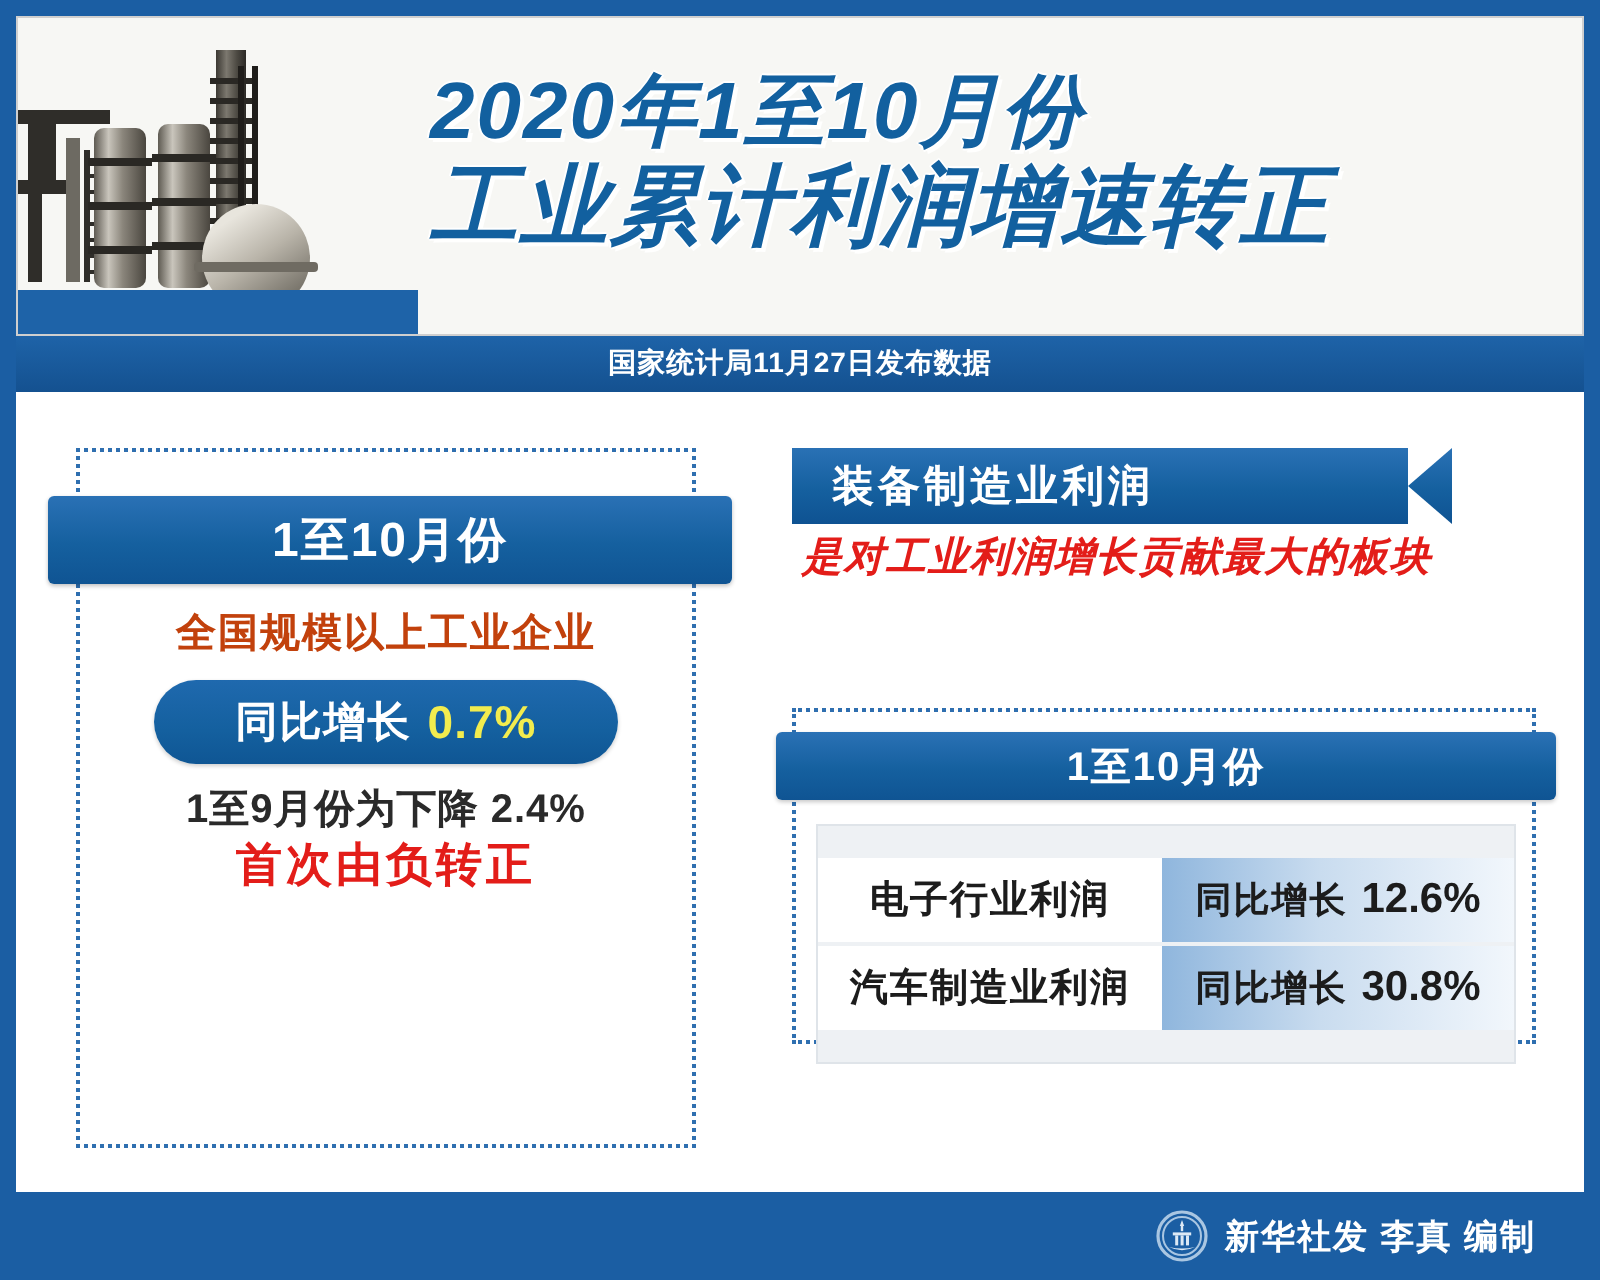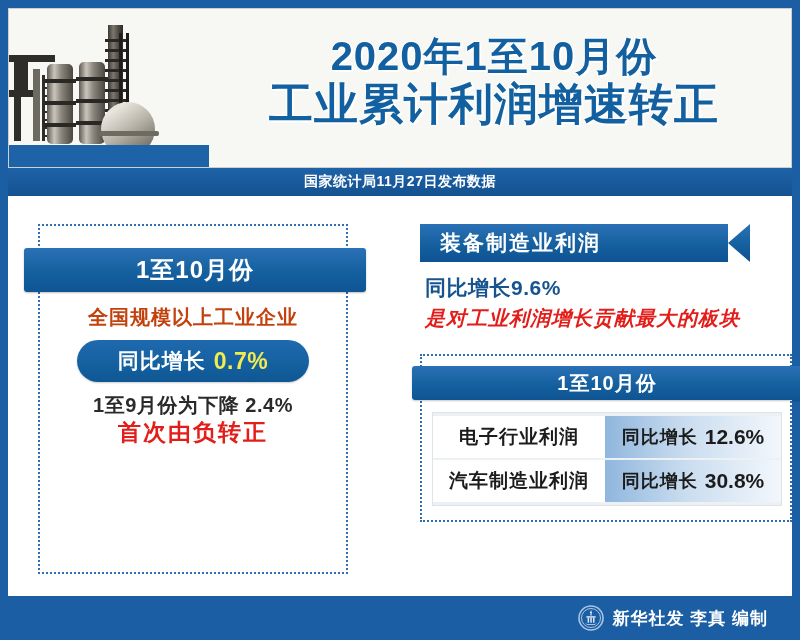--- a/index.html
+++ b/index.html
@@ -24,24 +24,25 @@
     top: 8px;
     width: 784px;
     height: 160px;
     background: #f7f7f4;
     border: 1px solid #cfcfcf;
     box-sizing: border-box;
     overflow: hidden;
   }
   .title-wrap {
     position: absolute;
-    left: 195px;
+    left: 206px;
     top: 26px;
     width: 580px;
-    text-align: center;
+    text-align: left;
+    font-style: italic;
   }
   .title-line {
     color: #12609f;
     font-weight: bold;
     letter-spacing: 1px;
     line-height: 1.08;
     text-shadow:
        1px 0 0 #ffffff, -1px 0 0 #ffffff,
        0 1px 0 #ffffff, 0 -1px 0 #ffffff,
        2px 2px 0 rgba(255,255,255,0.9);
@@ -166,21 +167,21 @@
     color: #e31d19;
     font-size: 23px;
     font-weight: bold;
     letter-spacing: 2px;
     line-height: 1.2;
   }
 
   
   .right-panel {
     position: absolute;
-    left: 412px;
+    left: 388px;
     top: 28px;
     width: 372px;
     height: 350px;
   }
   .banner {
     position: relative;
     width: 330px;
     height: 38px;
     background: linear-gradient(180deg, #2a71b5 0%, #15609f 55%, #0e5292 100%);
     clip-path: polygon(0 0, 100% 0, 100% 100%, 0 100%, 0 100%);
@@ -248,21 +249,21 @@
     font-size: 20px;
     font-weight: bold;
     letter-spacing: 1px;
   }
   .t-rows {
     position: absolute;
     left: 10px;
     top: 56px;
     width: 350px;
     background: #eef1f4;
-    padding: 1px 0;
+    padding: 14px 0;
     box-sizing: border-box;
     border: 1px solid #dfe4e9;
   }
   .t-row {
     display: flex;
     height: 42px;
     margin: 2px 0;
   }
   .t-cell-left {
     flex: 0 0 172px;
@@ -417,21 +418,20 @@
       </div>
     </div>
 
     <div class="right-panel">
 
       <div class="banner">
         <span class="banner-text">装备制造业利润</span>
         <span class="banner-notch"></span>
       </div>
 
-      <div class="rp-line1">同比增长9.6%</div>
       <div class="rp-line2">是对工业利润增长贡献最大的板块</div>
 
       <div class="table-block">
         <div class="t-ribbon">
           <span>1至10月份</span>
         </div>
 
         <div class="t-rows">
           <div class="t-row">
             <div class="t-cell-left">电子行业利润</div>

